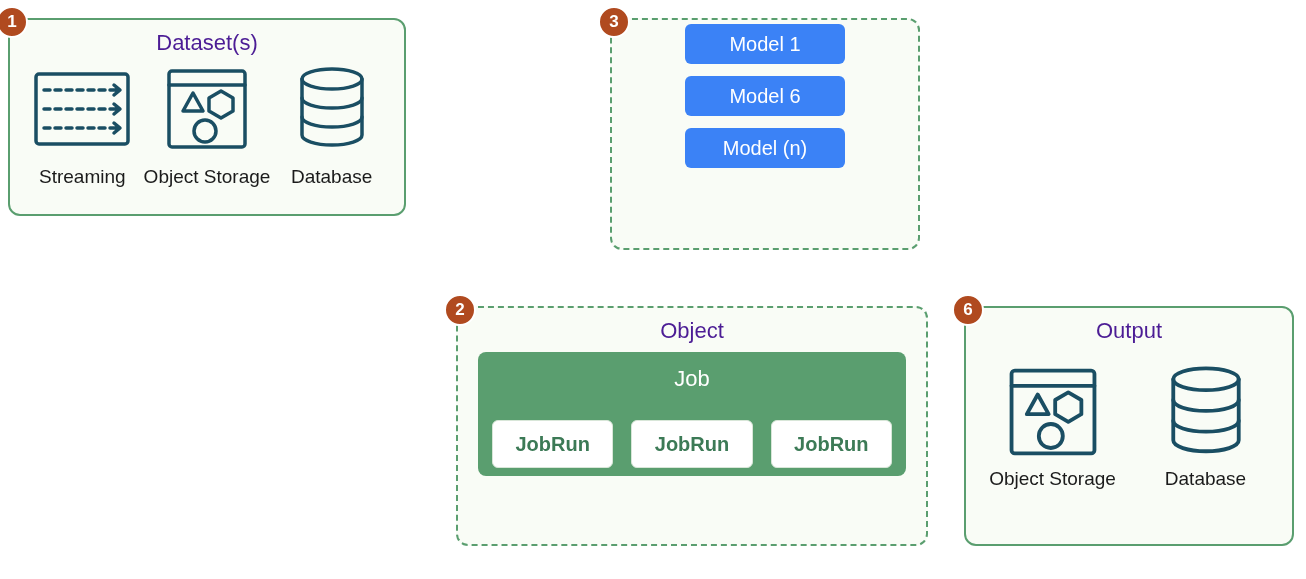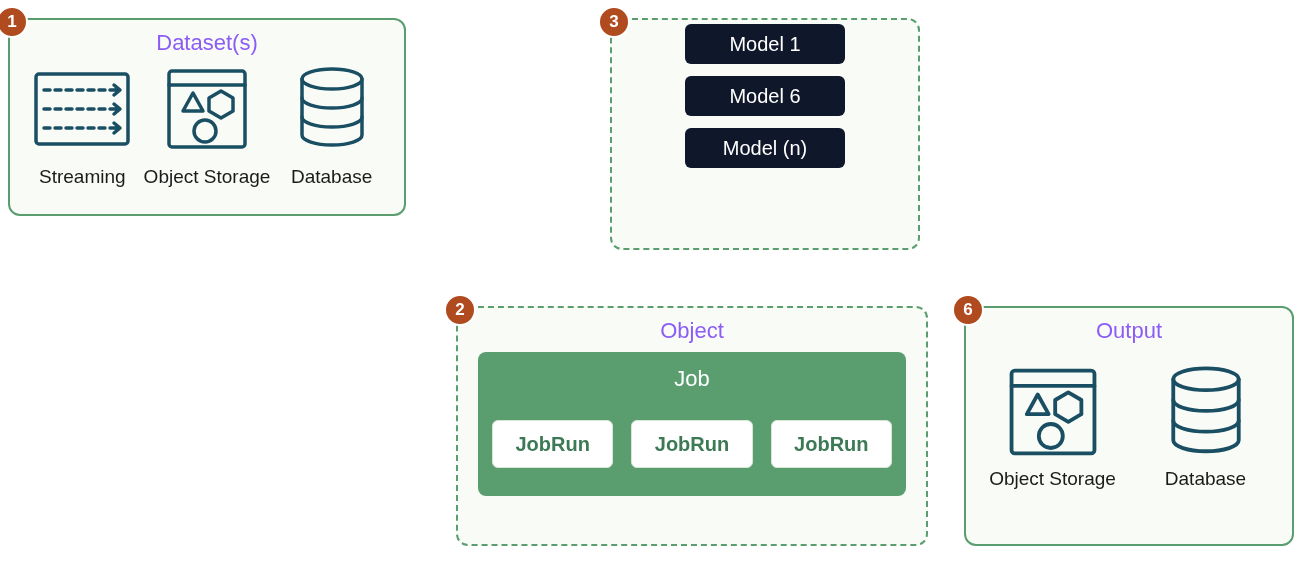--- a/index.html
+++ b/index.html
@@ -34,21 +34,21 @@
     display: flex;
     align-items: center;
     justify-content: center;
     border: 2px solid #fff;
   }
   .panel-title {
     text-align: center;
     font-size: 22px;
     margin-top: 10px;
     margin-bottom: 8px;
-    color: #8b5cf6;
+    color: #4c1d95;
   }
   
   #datasets { left: 8px; top: 18px; width: 398px; height: 198px; }
   #model-catalog { left: 610px; top: 18px; width: 310px; height: 232px; }
   #batch { left: 456px; top: 306px; width: 472px; height: 240px; }
   #output { left: 964px; top: 306px; width: 330px; height: 240px; }
 
   .row {
     display: flex;
     justify-content: space-around;
@@ -76,37 +76,37 @@
 
   
   .mc-list {
     display: flex;
     flex-direction: column;
     gap: 12px;
     align-items: center;
     padding: 4px 0 10px;
   }
   .mc-chip {
-    background: #0f172a;
+    background: #3b82f6;
     color: #fff;
     font-size: 20px;
     width: 160px;
     height: 40px;
     border-radius: 6px;
     display: flex;
     align-items: center;
     justify-content: center;
   }
 
   
   .job-box {
     margin: 4px 20px 16px;
     background: #5a9e6f;
     border-radius: 8px;
-    padding: 14px 14px 28px;
+    padding: 14px 14px 8px;
   }
   .job-title {
     text-align: center;
     color: #fff;
     font-size: 22px;
     margin-bottom: 28px;
   }
   .jobrun-row {
     display: flex;
     gap: 18px;

